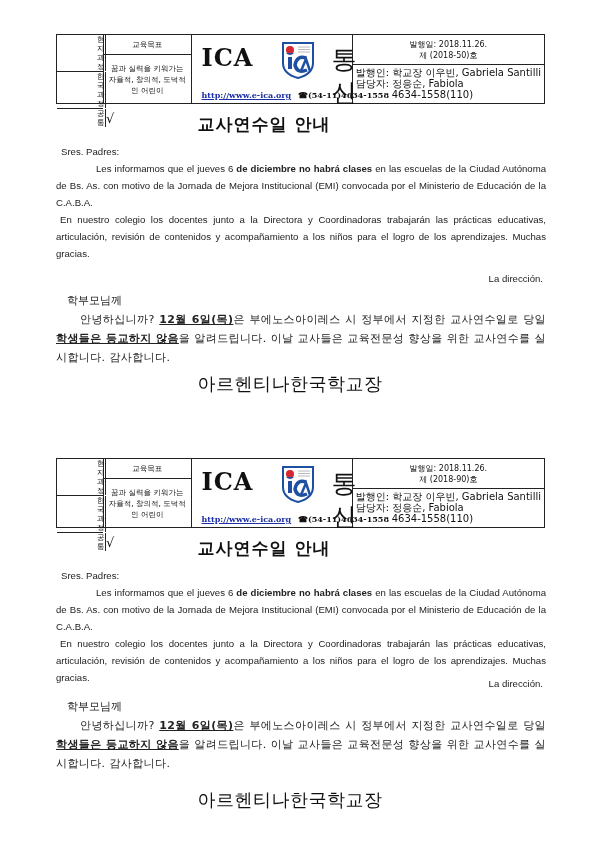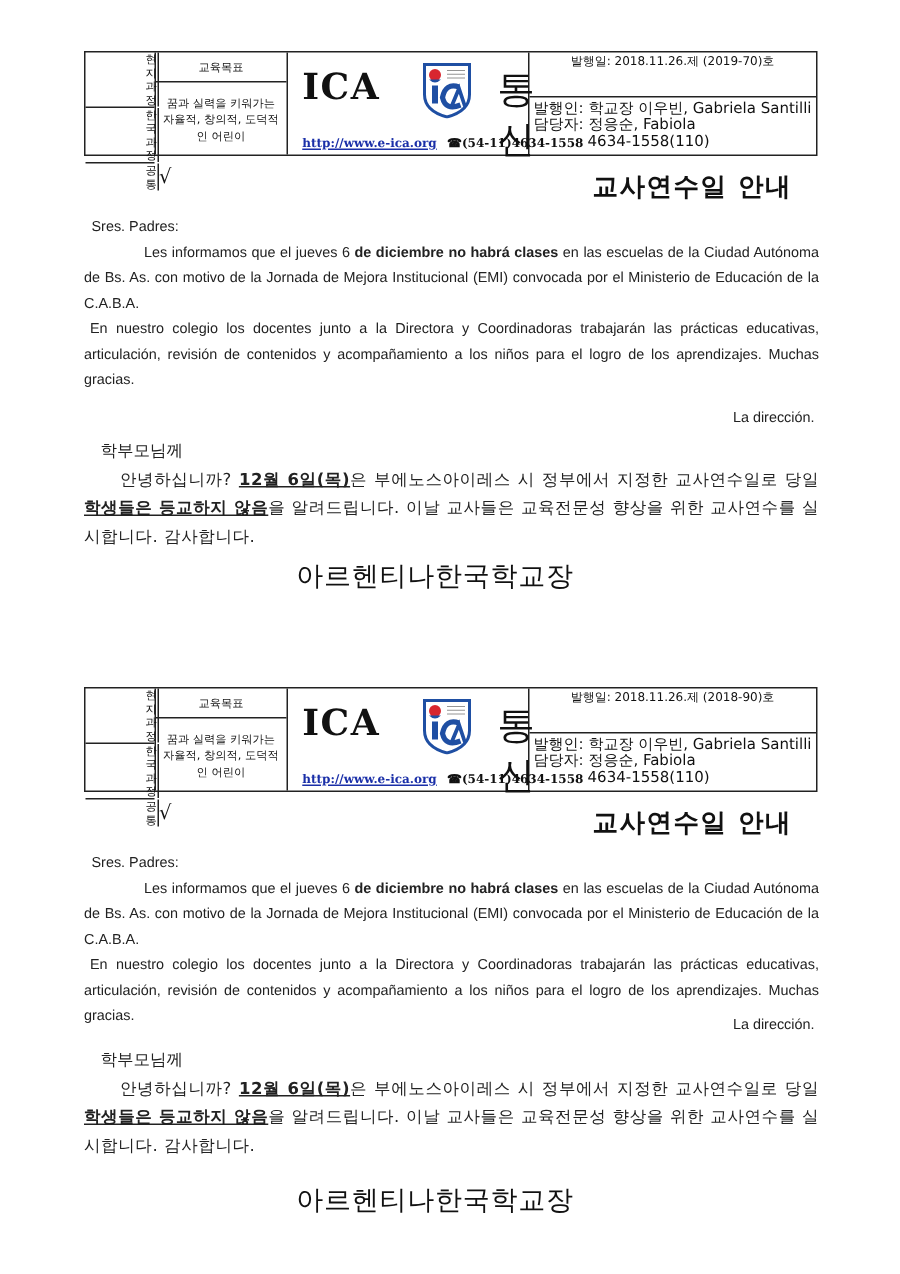--- a/index.html
+++ b/index.html
@@ -34,26 +34,26 @@
     .c-logo .ica { position: absolute; left: 10px; top: 8px; font-family: "DejaVu Serif", serif;
                    font-weight: bold; font-size: 24px; letter-spacing: 1px; color: #111; }
     .c-logo .emblem { position: absolute; left: 89px; top: 6px; width: 34px; height: 38px; }
     .c-logo .tongsin { position: absolute; left: 140px; top: 8px; font-weight: normal; font-size: 25px; }
     .c-logo .links { position: absolute; left: 10px; bottom: 3px; font-family: "DejaVu Serif", serif;
                      font-size: 8px; font-weight: bold; white-space: nowrap; }
     .c-logo .links a { color: #1a2fa8; text-decoration: underline; margin-right: 4px; }
 
     .c-info { flex: 1; display: flex; flex-direction: column; }
     .c-info .pub { height: 30px; border-bottom: 1.2px solid #222; font-size: 8px; line-height: 11px;
-                   text-align: center; display: flex; flex-direction: row; justify-content: center; }
+                   text-align: center; display: flex; flex-direction: column; justify-content: center; }
     .c-info .staff { flex: 1; font-size: 10px; line-height: 11px; padding: 2px 3px; }
     .c-info .staff .ext { padding-left: 36px; display: block; }
 
     
-    .title { position: absolute; left: 0; width: 528px; top: 113px; text-align: right;
+    .title { position: absolute; left: 0; width: 528px; top: 113px; text-align: center;
              font-size: 17px; font-weight: bold; letter-spacing: 1px; }
     .es { position: absolute; left: 56px; width: 490px; font-family: "Liberation Sans", sans-serif;
           font-size: 9.6px; line-height: 17px; color: #222; }
     .es.greet { top: 143px; left: 61px; }
     .es.p1 { top: 160px; text-align: justify; text-indent: 40px; }
     .es.p2 { top: 211px; text-indent: 4px; text-align: justify; }
     .es b { font-weight: bold; }
     .sign-es { position: absolute; right: 57px; top: 273px; font-family: "Liberation Sans", sans-serif;
                font-size: 9.6px; color: #222; }
 
@@ -107,21 +107,21 @@
       </svg>
       <div class="tongsin">통신</div>
       <div class="links">
         <a>http://www.e-ica.org</a>
         <span>☎(54-11)4634-1558</span>
       </div>
     </div>
     <div class="col c-info">
       <div class="pub">
         <span>발행일: 2018.11.26.</span>
-        <span>제 (2019-70)호</span>
+        <span>제 (2018-50)호</span>
       </div>
       <div class="staff">
         <span style="display:block;white-space:nowrap;overflow:hidden">발행인: 학교장 이우빈, Gabriela Santilli</span>
         <span style="display:block">담당자: 정응순, Fabiola</span>
         <span class="ext">4634-1558(110)</span>
       </div>
     </div>
   </div>
 
   <div class="title">교사연수일 안내</div>

